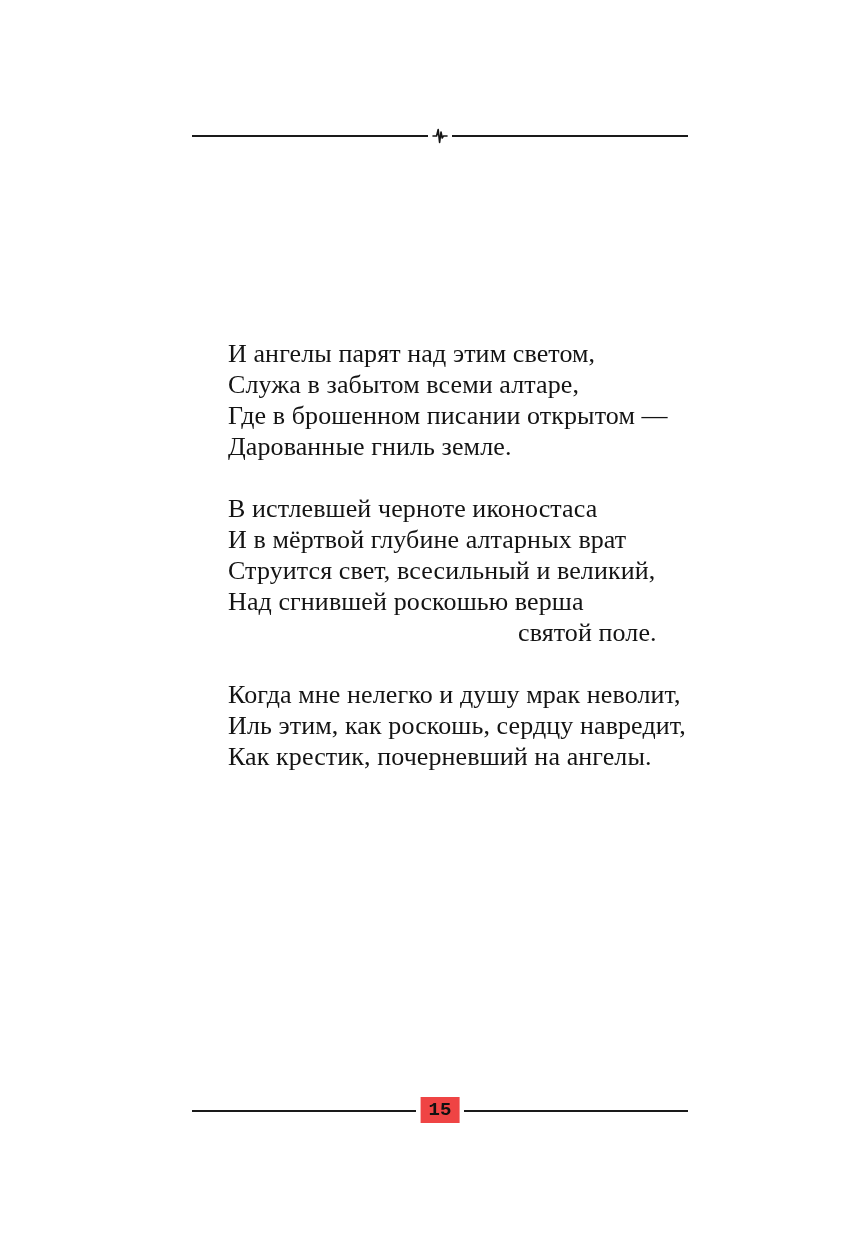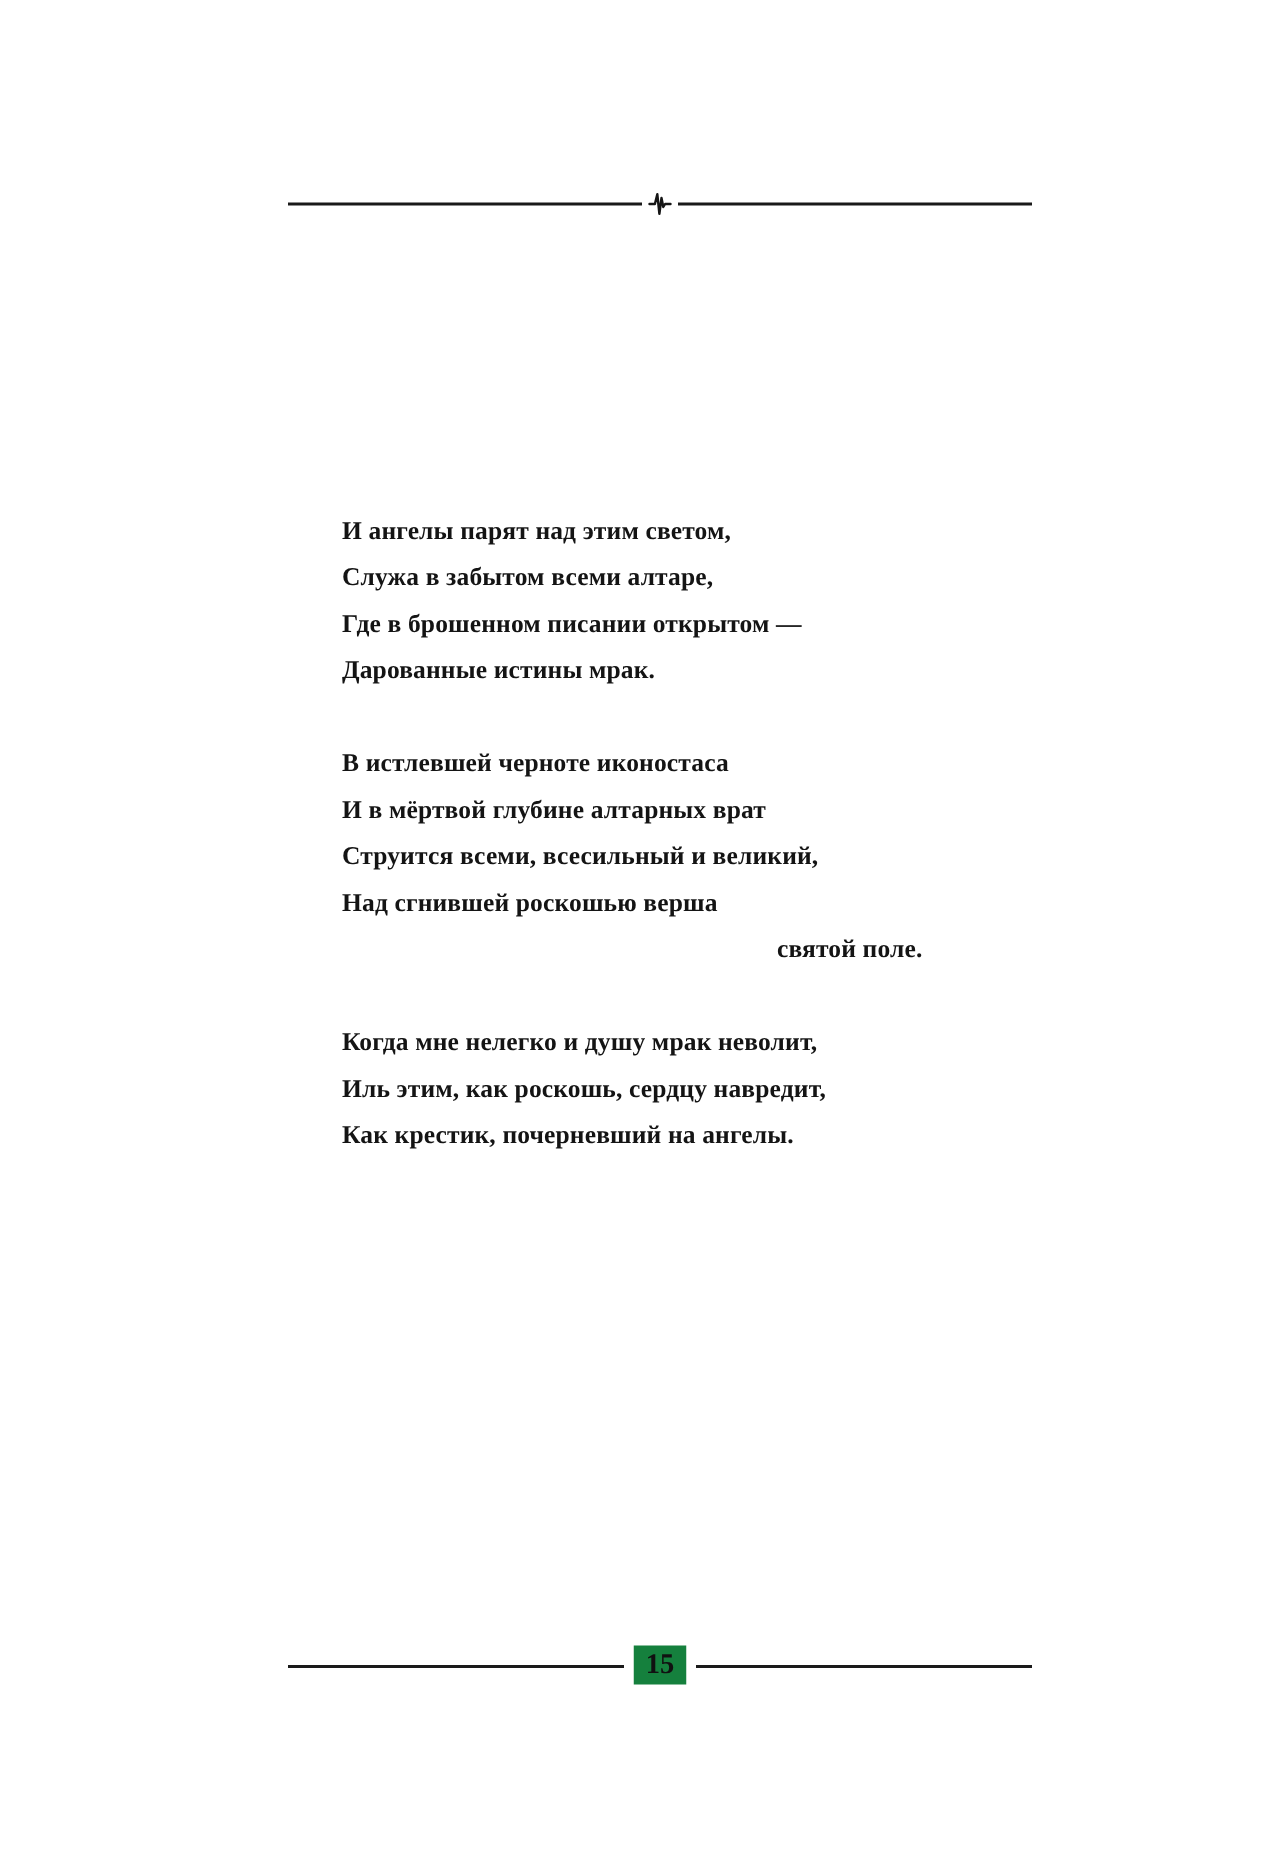--- a/index.html
+++ b/index.html
@@ -44,25 +44,24 @@
     height: 24px;
     display: block;
   }
 
   
   .poem {
     position: absolute;
     left: 228px;
     top: 338px;
     width: 460px;
-    font-size: 17px;
+    font-size: 26px;
     line-height: 31px;
     color: #141414;
     letter-spacing: 0.1px;
-    font-weight: bold;
   }
   .stanza { margin: 0 0 31px 0; }
   .stanza:last-child { margin-bottom: 0; }
   .line { white-space: pre; }
   .line.indent-right {
     padding-left: 290px;
   }
 
   
   .footer-rule {
@@ -80,24 +79,24 @@
     background: #1a1a1a;
   }
   .footer-rule .line-left  { left: 0;  width: 224px; }
   .footer-rule .line-right { right: 0; width: 224px; }
   .footer-rule .page-number {
     position: absolute;
     left: 50%;
     top: -3px;
     transform: translateX(-50%);
     font-size: 19px;
-    font-family: Liberation Serif, serif;
+    font-family: Liberation Mono, monospace;
     font-weight: 700;
     color: #111111;
-    background: #15803d;
+    background: #ef4444;
     padding: 0 8px;
     line-height: 26px;
   }
 </style>
 </head>
 <body>
 
 <div class="page">
 
   <div class="header-rule">
@@ -107,27 +106,27 @@
     </svg>
     <div class="line-right"></div>
   </div>
 
   <div class="poem">
 
     <div class="stanza">
       <div class="line">И ангелы парят над этим светом,</div>
       <div class="line">Служа в забытом всеми алтаре,</div>
       <div class="line">Где в брошенном писании открытом —</div>
-      <div class="line">Дарованные истины мрак.</div>
+      <div class="line">Дарованные гниль земле.</div>
     </div>
 
     <div class="stanza">
       <div class="line">В истлевшей черноте иконостаса</div>
       <div class="line">И в мёртвой глубине алтарных врат</div>
-      <div class="line">Струится всеми, всесильный и великий,</div>
+      <div class="line">Струится свет, всесильный и великий,</div>
       <div class="line">Над сгнившей роскошью верша</div>
       <div class="line indent-right">святой поле.</div>
     </div>
 
     <div class="stanza">
       <div class="line">Когда мне нелегко и душу мрак неволит,</div>
       <div class="line">Иль этим, как роскошь, сердцу навредит,</div>
       <div class="line">Как крестик, почерневший на ангелы.</div>
     </div>
 

